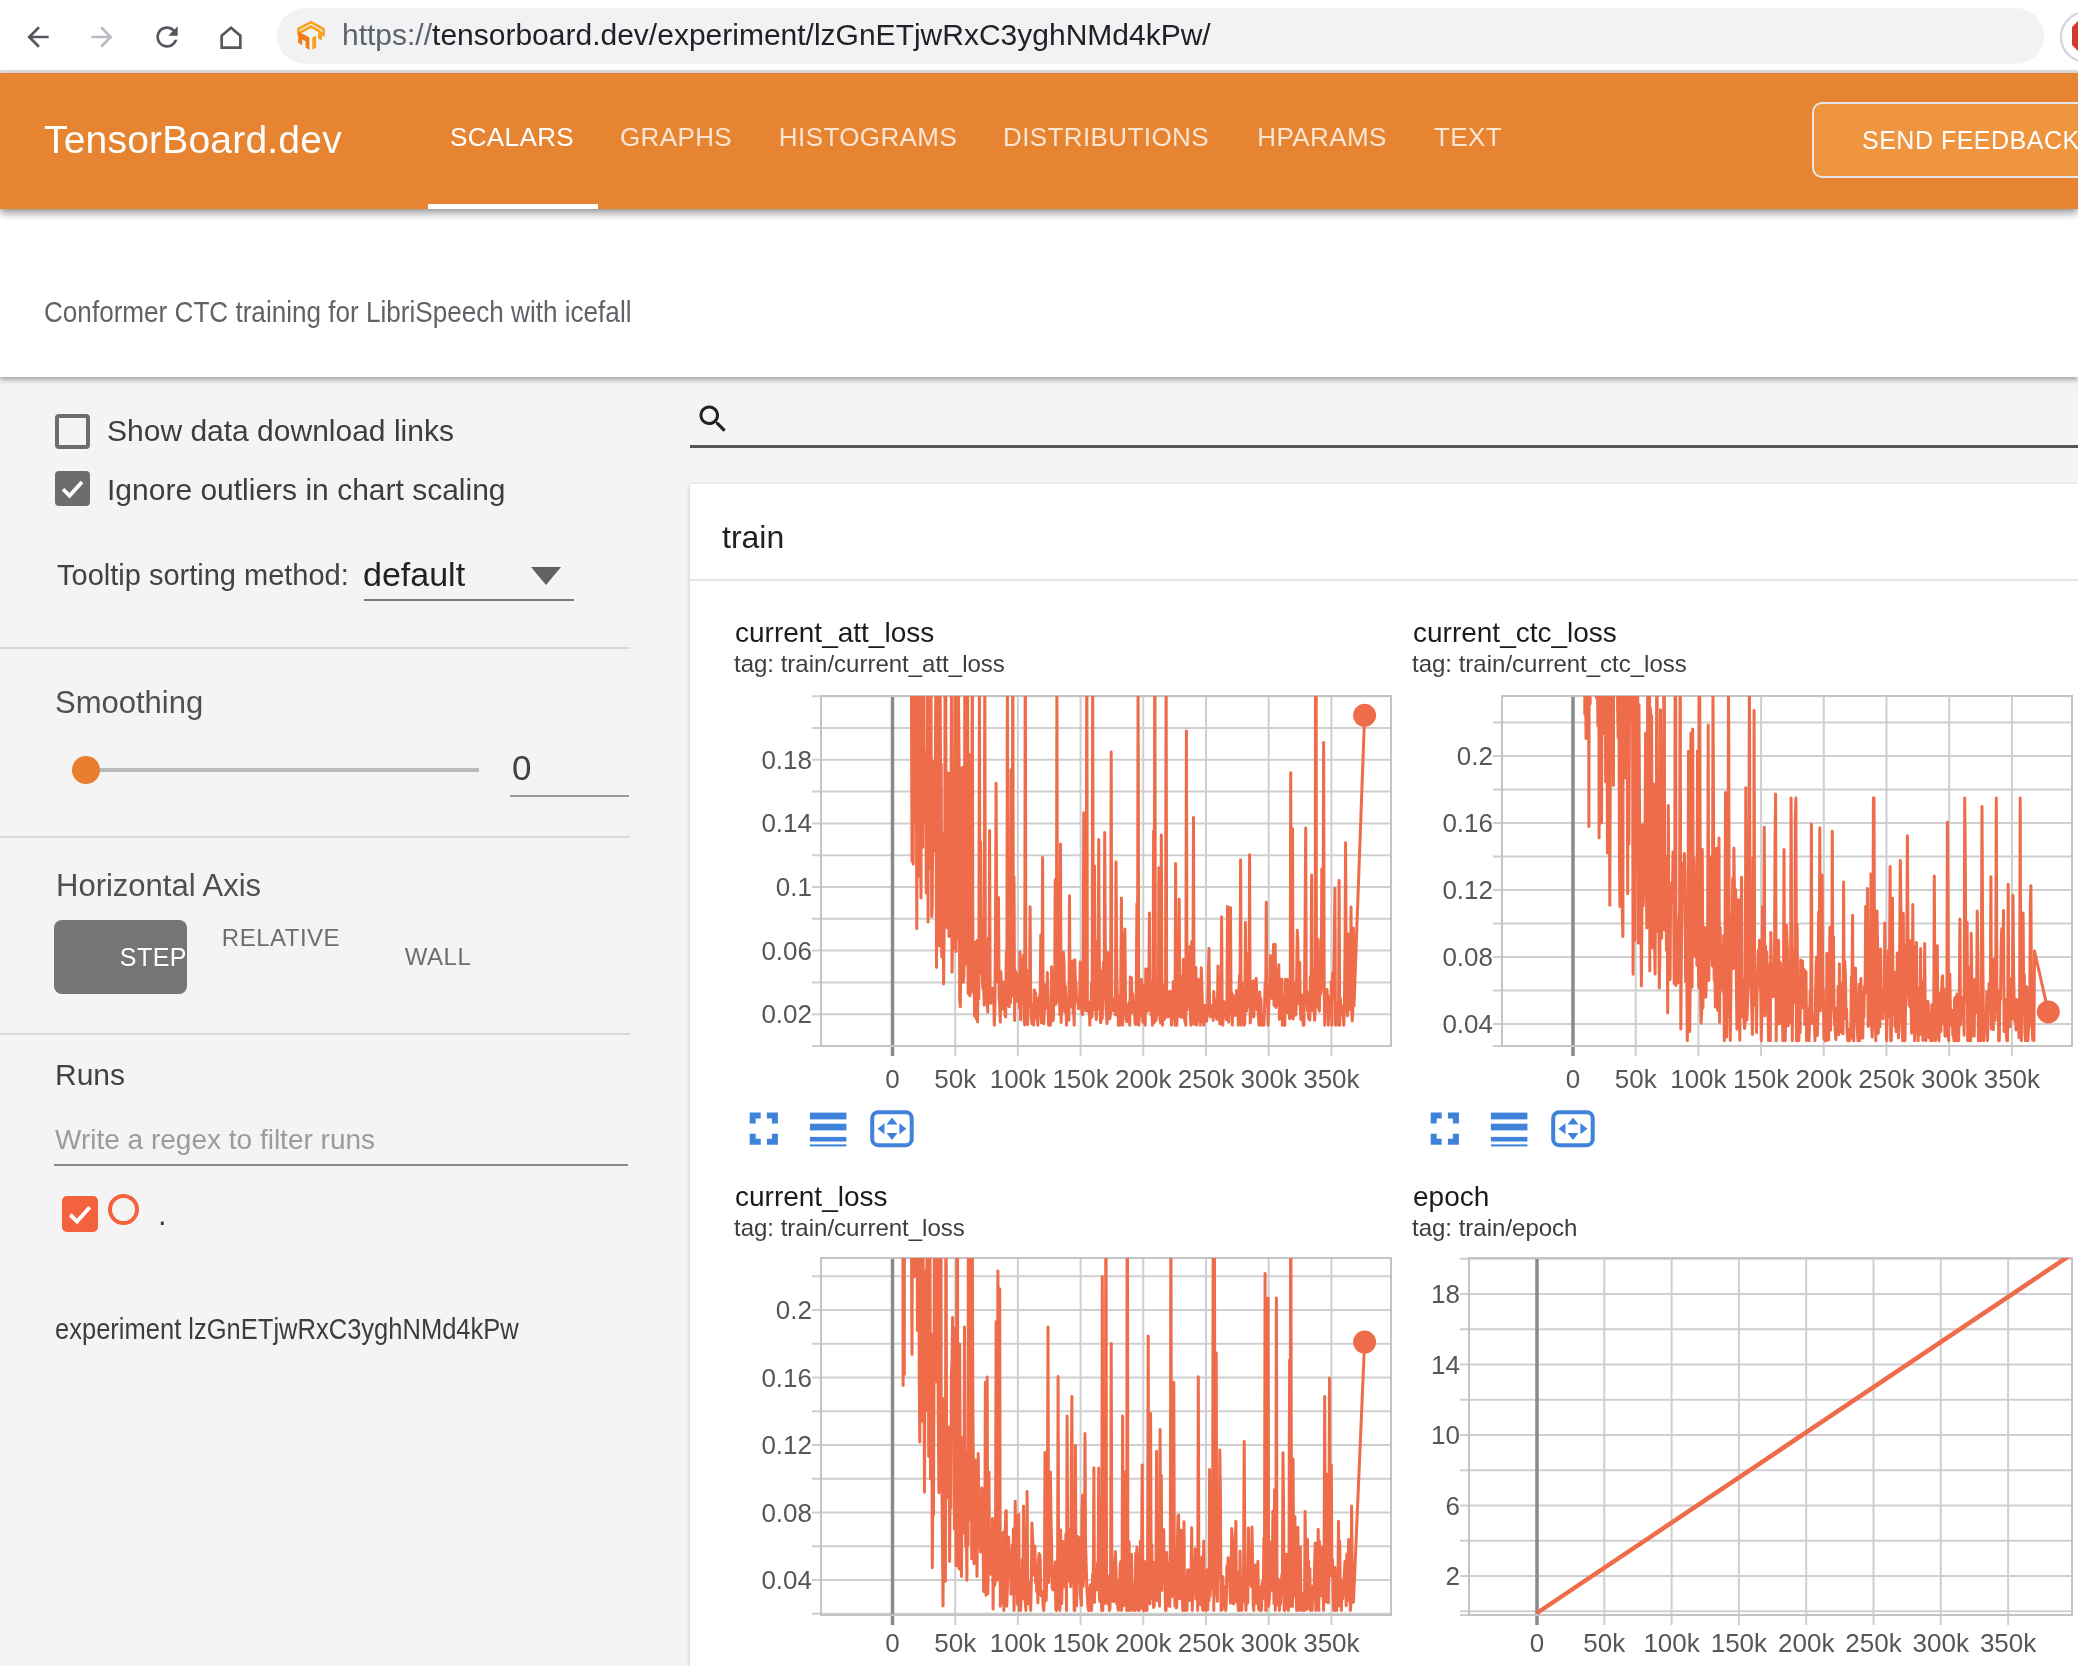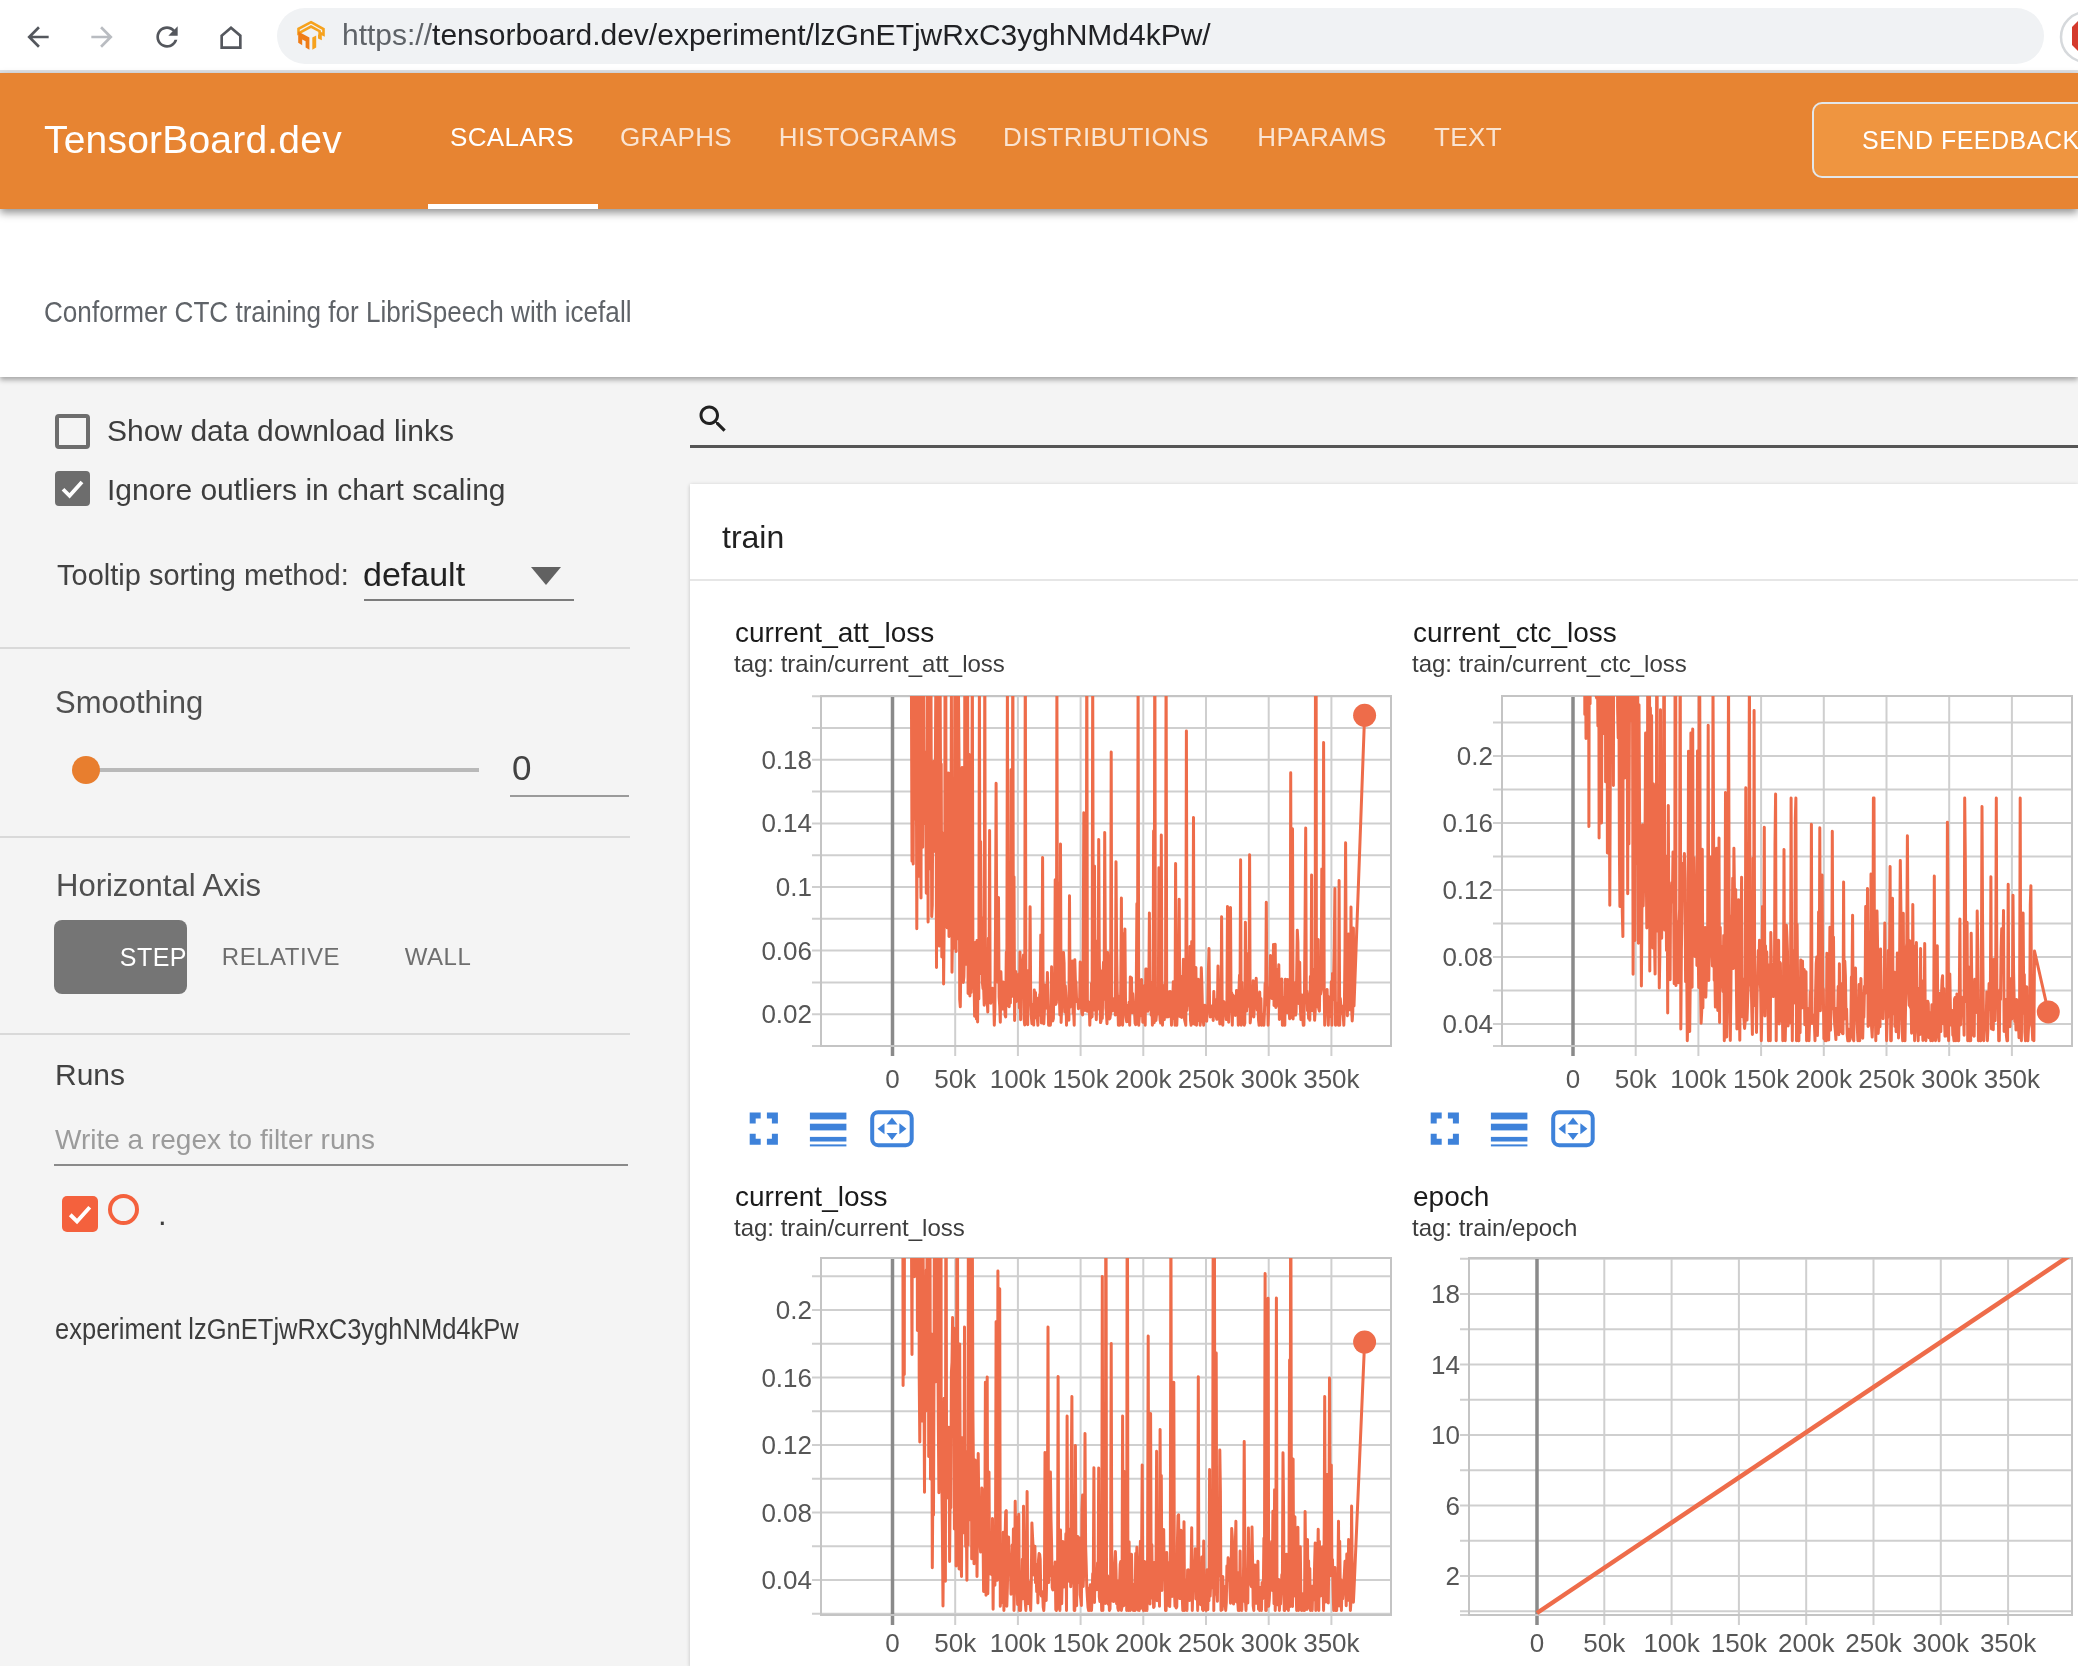--- a/index.html
+++ b/index.html
@@ -95,21 +95,21 @@
   <div class="abs" id="divider1" style="top:270px"></div>
   <div class="abs" style="left:55px;top:308px;font-size:31px;color:#4f4f4f">Smoothing</div>
   <div class="abs" style="left:86px;top:391px;width:393px;height:4px;background:#b9b9b9"></div>
   <div class="abs" style="left:72px;top:379px;width:28px;height:28px;border-radius:50%;background:#e87e2e"></div>
   <div class="abs" style="left:512px;top:371px;font-size:35px;color:#424242">0</div>
   <div class="abs" style="left:510px;top:418px;width:119px;height:2px;background:#9a9a9a"></div>
 
   <div class="abs" id="divider2" style="top:459px"></div>
   <div class="abs" style="left:56px;top:491px;font-size:31px;color:#4f4f4f">Horizontal Axis</div>
   <div class="abs" id="stepbtn" style="top:543px">STEP</div>
-  <div class="abs axbtn" style="left:281px;top:543px">RELATIVE</div>
+  <div class="abs axbtn" style="left:281px;top:524px">RELATIVE</div>
   <div class="abs axbtn" style="left:438px;top:543px">WALL</div>
 
   <div class="abs" id="divider3" style="top:656px"></div>
   <div class="abs sblabel" style="left:55px;top:681px;color:#424242">Runs</div>
   <div class="abs" style="left:55px;top:747px;font-size:28px;color:#9b9b9b">Write a regex to filter runs</div>
   <div class="abs" style="left:54px;top:787px;width:574px;height:2px;background:#8a8a8a"></div>
   <div class="abs" style="left:62px;top:819px;width:36px;height:36px;border-radius:5px;background:#f4613d"></div>
   <svg class="abs" style="left:62px;top:819px" width="36" height="36" viewBox="0 0 24 24">
       <path fill="none" stroke="#fff" stroke-width="2.6" d="M5.5 12.5 L10 17 L18.5 7.5"></path>
     </svg>

